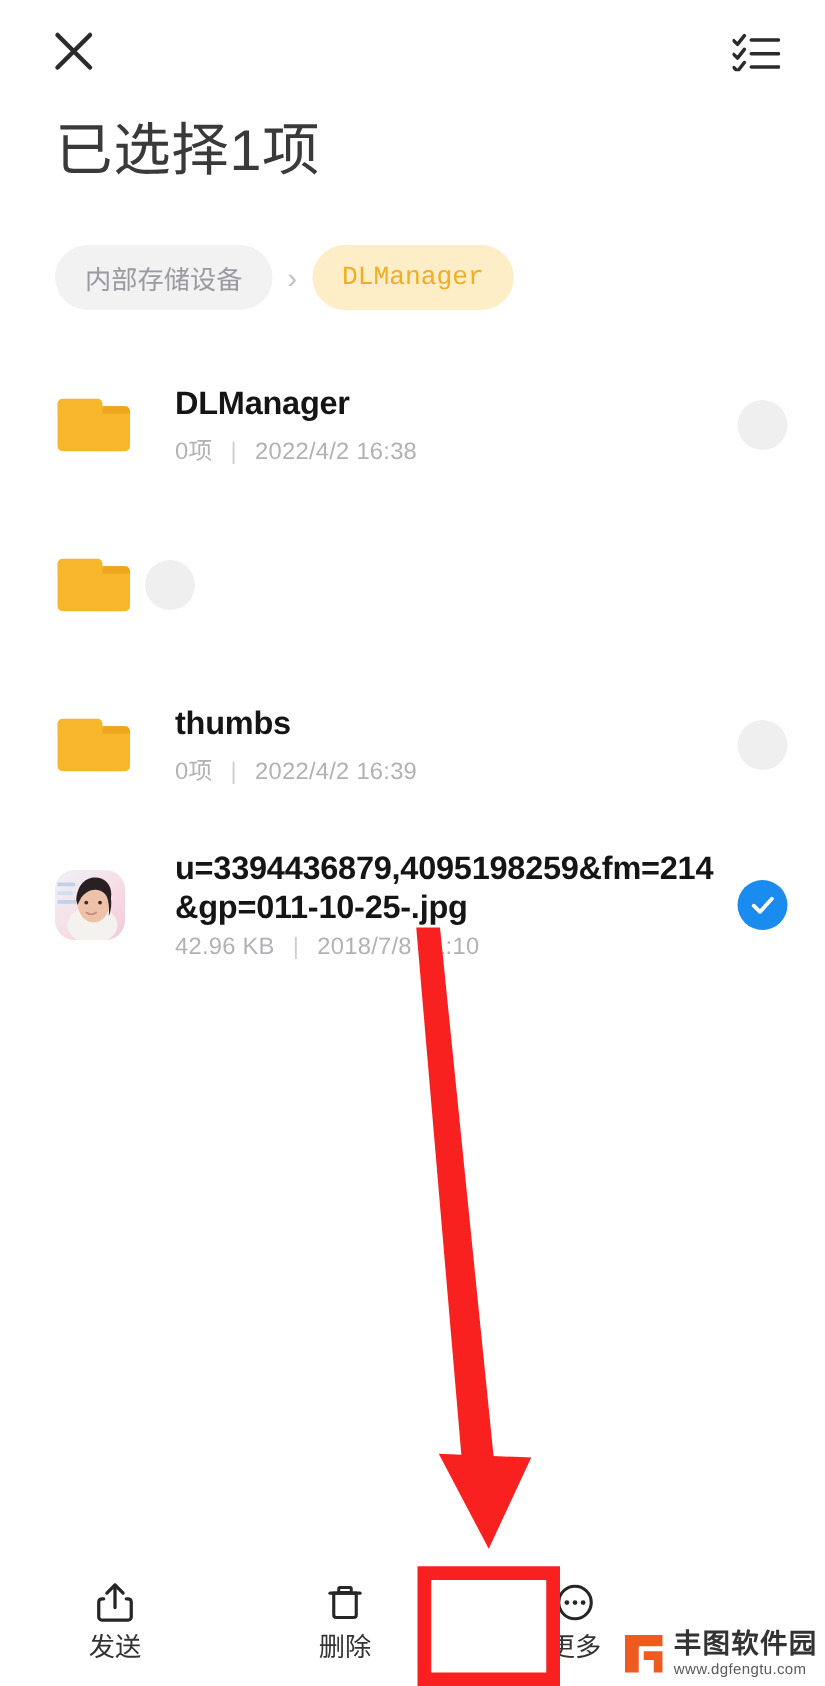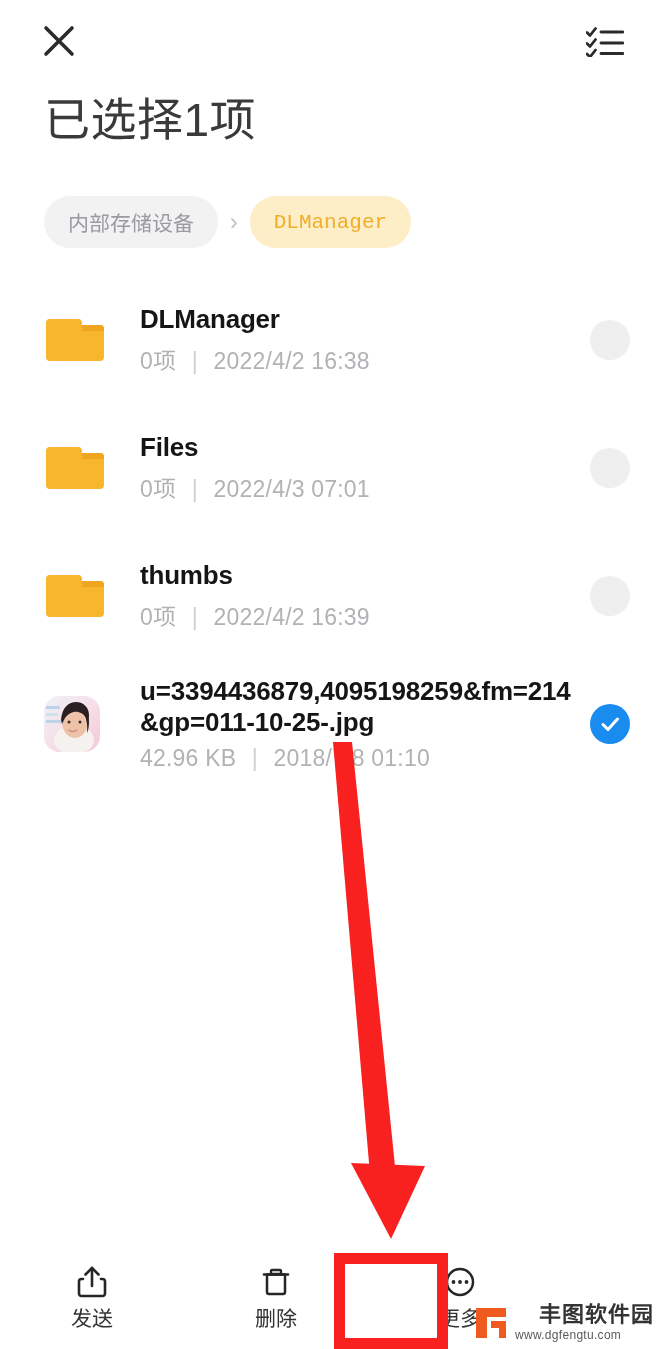--- a/index.html
+++ b/index.html
@@ -122,21 +122,21 @@
   .row-name {
     font-size: 26px;
     font-weight: 700;
     color: #151515;
     line-height: 1.18;
     letter-spacing: -0.2px;
   }
   .row-name.wrap { word-break: break-all; }
   .row-meta {
     margin-top: 7px;
-    font-size: 23px;
+    font-size: 19px;
     color: #b2b2b6;
     letter-spacing: 0.2px;
     white-space: nowrap;
   }
   .row-meta .sep { padding: 0 9px; color: #cfcfd3; }
   .checkbox {
     flex: 0 0 auto;
     width: 40px; height: 40px;
     border-radius: 50%;
     background: #efeff0;
@@ -203,21 +203,20 @@
   .wm-logo {
     width: 34px; height: 34px;
     flex: 0 0 auto;
   }
   .wm-text { display: flex; flex-direction: column; line-height: 1; }
   .wm-main {
     font-size: 22px;
     font-weight: 700;
     color: #333333;
     letter-spacing: 1px;
-    margin-left: 24px;
   }
   .wm-url {
     font-size: 12px;
     color: #5a5a5a;
     letter-spacing: 0.3px;
     margin-top: 3px;
   }
 </style>
 </head>
 <body>
@@ -271,28 +270,20 @@
       </div>
       <div class="checkbox"></div>
     </div>
 
     <div class="row">
       <div class="row-icon">
         <svg class="folder-icon" viewBox="0 0 62 50">
           <path d="M6 4 H34 a4 4 0 0 1 4 4 V10 H56 a4 4 0 0 1 4 4 V42 a4 4 0 0 1 -4 4 H6 a4 4 0 0 1 -4 -4 V8 a4 4 0 0 1 4 -4 Z" fill="#f8b62c"></path>
           <path d="M38 10 H56 a4 4 0 0 1 4 4 V16 H38 Z" fill="#efa61e"></path>
         </svg>
-      </div>
-      <div class="row-text">
-        <div class="row-name">Files</div>
-        <div class="row-meta">
-          <span>0项</span>
-          <span class="sep">|</span>
-          <span>2022/4/3 07:01</span>
-        </div>
       </div>
       <div class="checkbox"></div>
     </div>
 
     <div class="row">
       <div class="row-icon">
         <svg class="folder-icon" viewBox="0 0 62 50">
           <path d="M6 4 H34 a4 4 0 0 1 4 4 V10 H56 a4 4 0 0 1 4 4 V42 a4 4 0 0 1 -4 4 H6 a4 4 0 0 1 -4 -4 V8 a4 4 0 0 1 4 -4 Z" fill="#f8b62c"></path>
           <path d="M38 10 H56 a4 4 0 0 1 4 4 V16 H38 Z" fill="#efa61e"></path>
         </svg>

